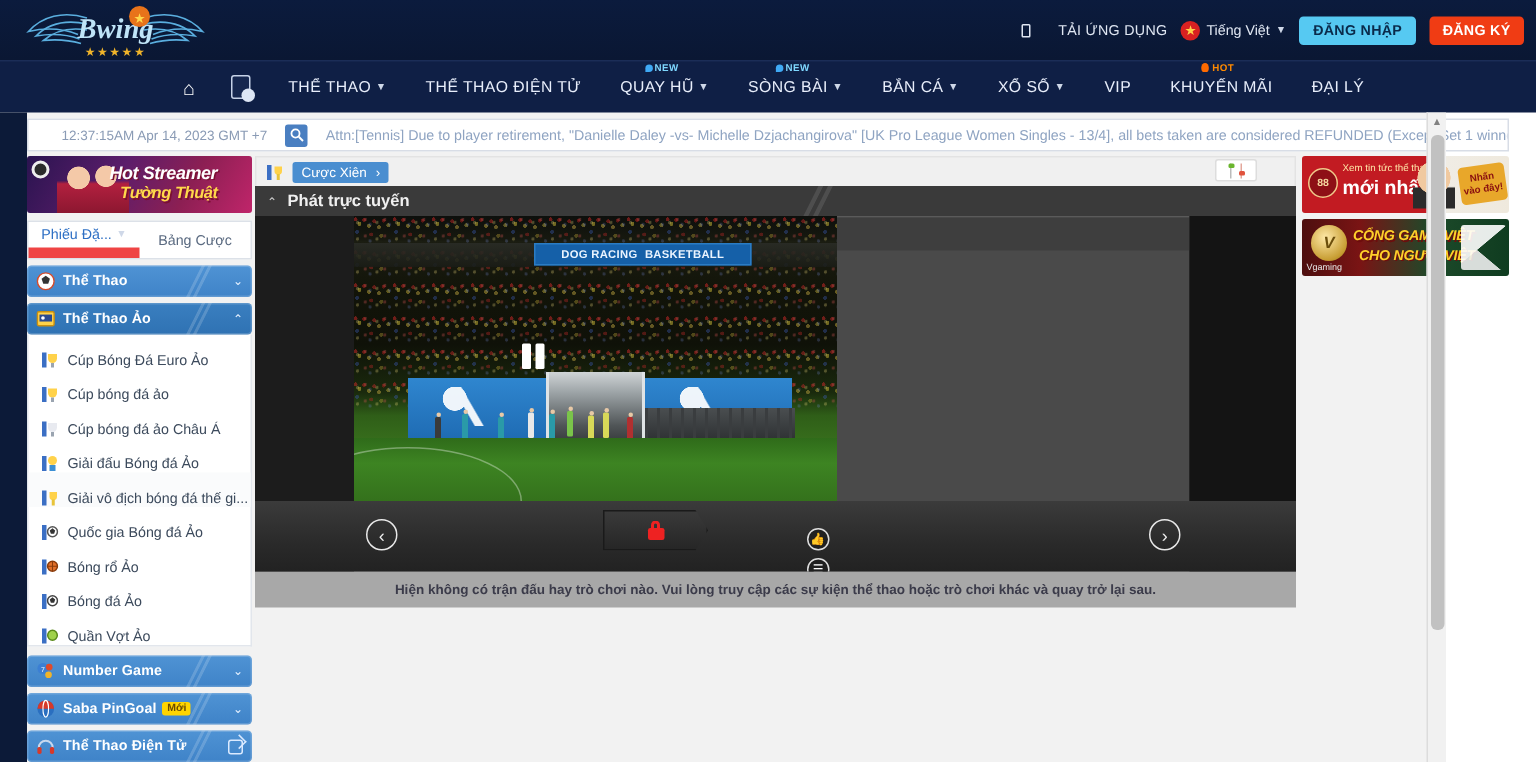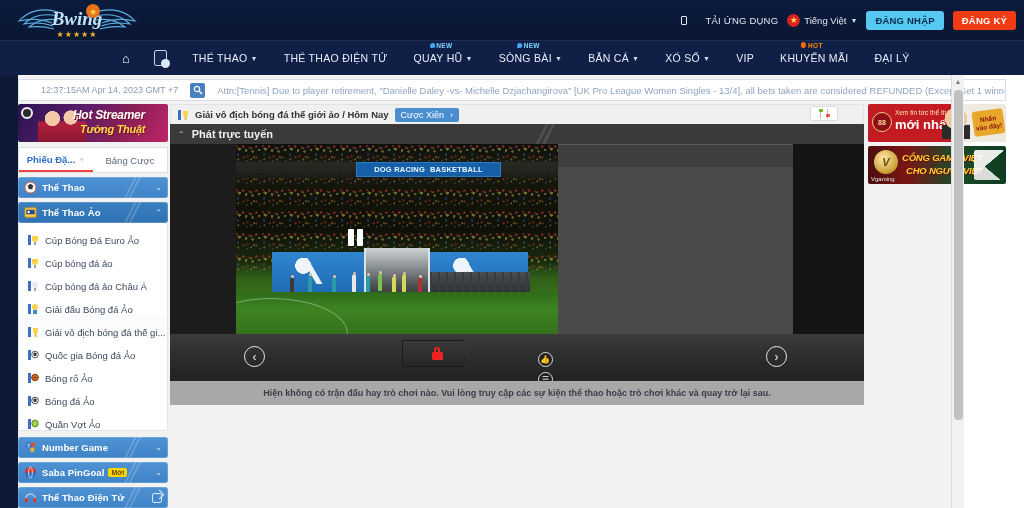--- a/index.html
+++ b/index.html
@@ -147,22 +147,22 @@
 
   .sb-tabs {
     margin-top:5px; width:150px; height:26px; background:#fff;
     border:1px solid #dce1e8; display:flex; align-items:stretch;
   }
   .sb-tab {
     flex:1; display:flex; align-items:center; justify-content:center;
     gap:3px; font-size:9.5px; cursor:pointer; color:#5a6a80;
   }
   .sb-tab.active {
-    color:#2d6fc4; font-weight:bold;
-    border-bottom:2px solid #ef4444;
+    color:#2d6fc4; font-weight:normal;
+    border-bottom:7px solid #ef4444;
   }
 
   .sb-group {
     margin-top:4px; width:150px; height:21px; border-radius:3px;
     background:linear-gradient(180deg,#4f93d4 0%,#3f83c8 100%);
     display:flex; align-items:center; padding:0 6px; cursor:pointer;
     position:relative; overflow:hidden;
     box-shadow:inset 0 0 0 1px rgba(255,255,255,.18);
   }
   .sb-group.dark {
@@ -720,21 +720,20 @@
   </div>
 
   <div class="main">
 
     <div class="main-head">
       <svg class="mh-ic" viewBox="0 0 12 12">
           <rect x="1" y="1" width="3" height="10" fill="#3b6fc4"></rect>
           <path d="M6 2h5v3a2.5 2.5 0 0 1-5 0z" fill="#ffd24a"></path>
           <rect x="7.5" y="7" width="2" height="4" fill="#e8c43a"></rect>
         </svg>
-      <span class="mh-title">Giải vô địch bóng đá thế giới ảo / Hôm Nay</span>
       <span class="mh-pill">
         <span>Cược Xiên</span>
         <span>›</span>
       </span>
       <span class="mh-filter">
         <span class="sl g">
             <i></i>
             <b></b>
           </span>
         <span class="sl r">

